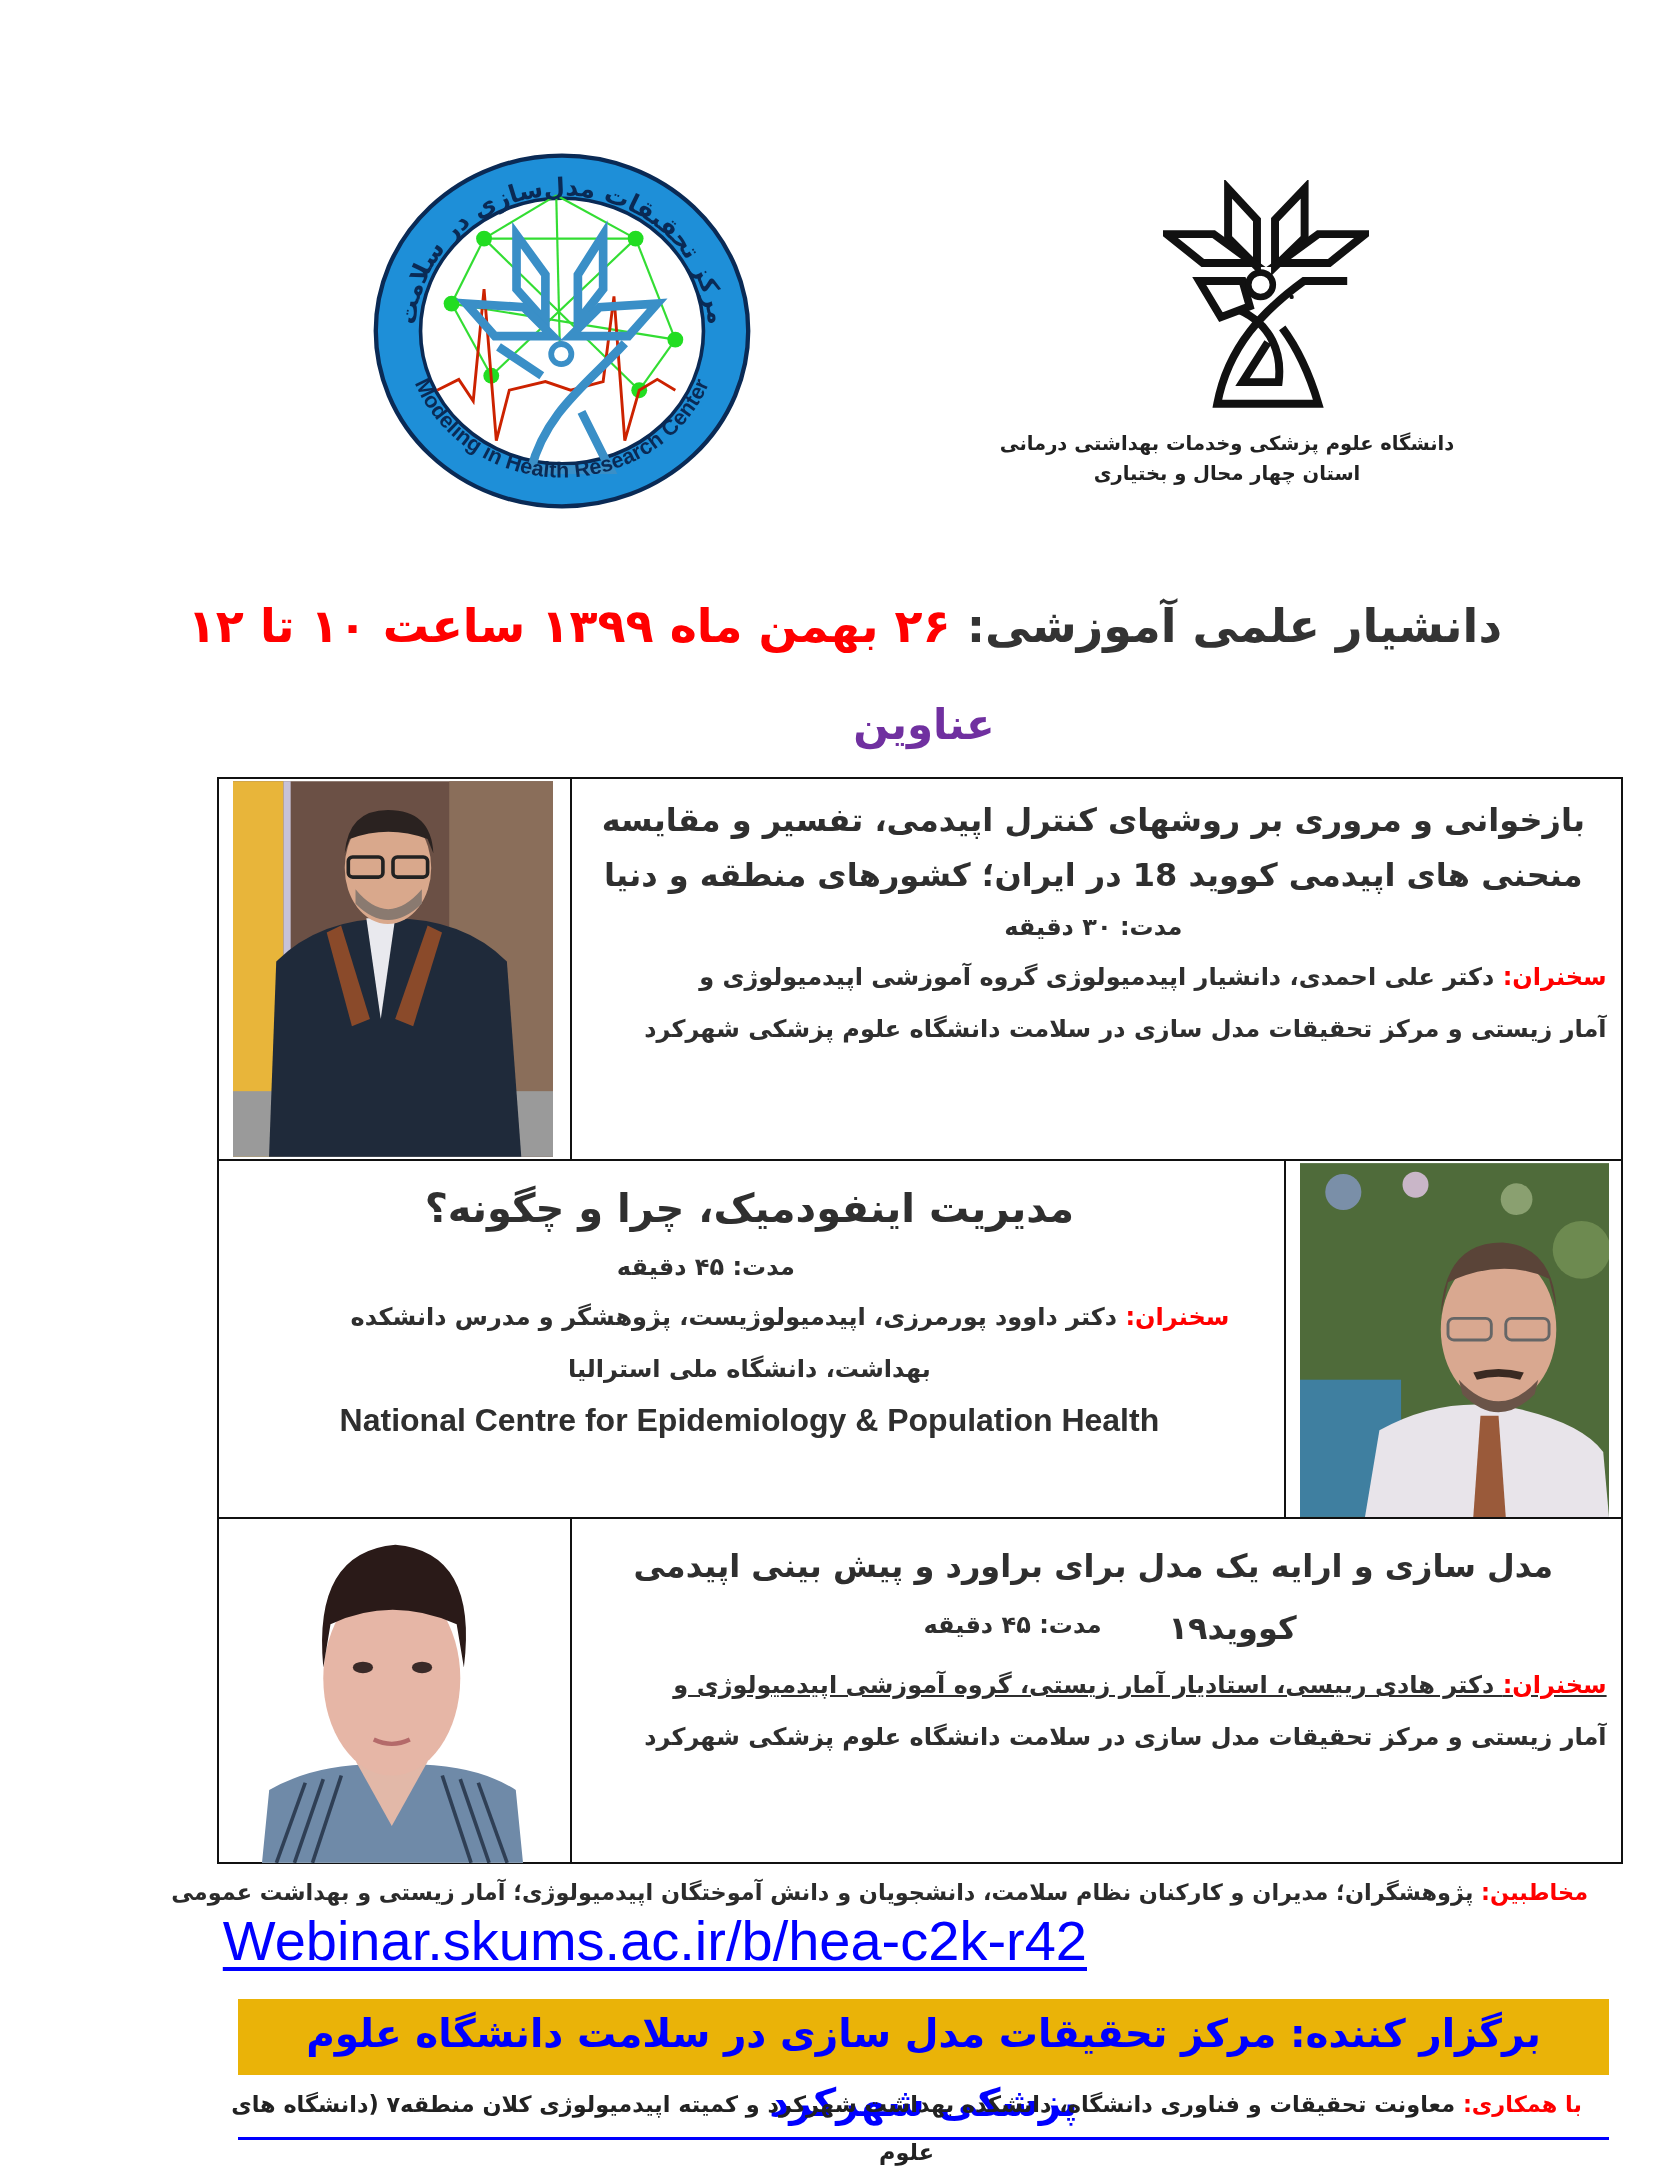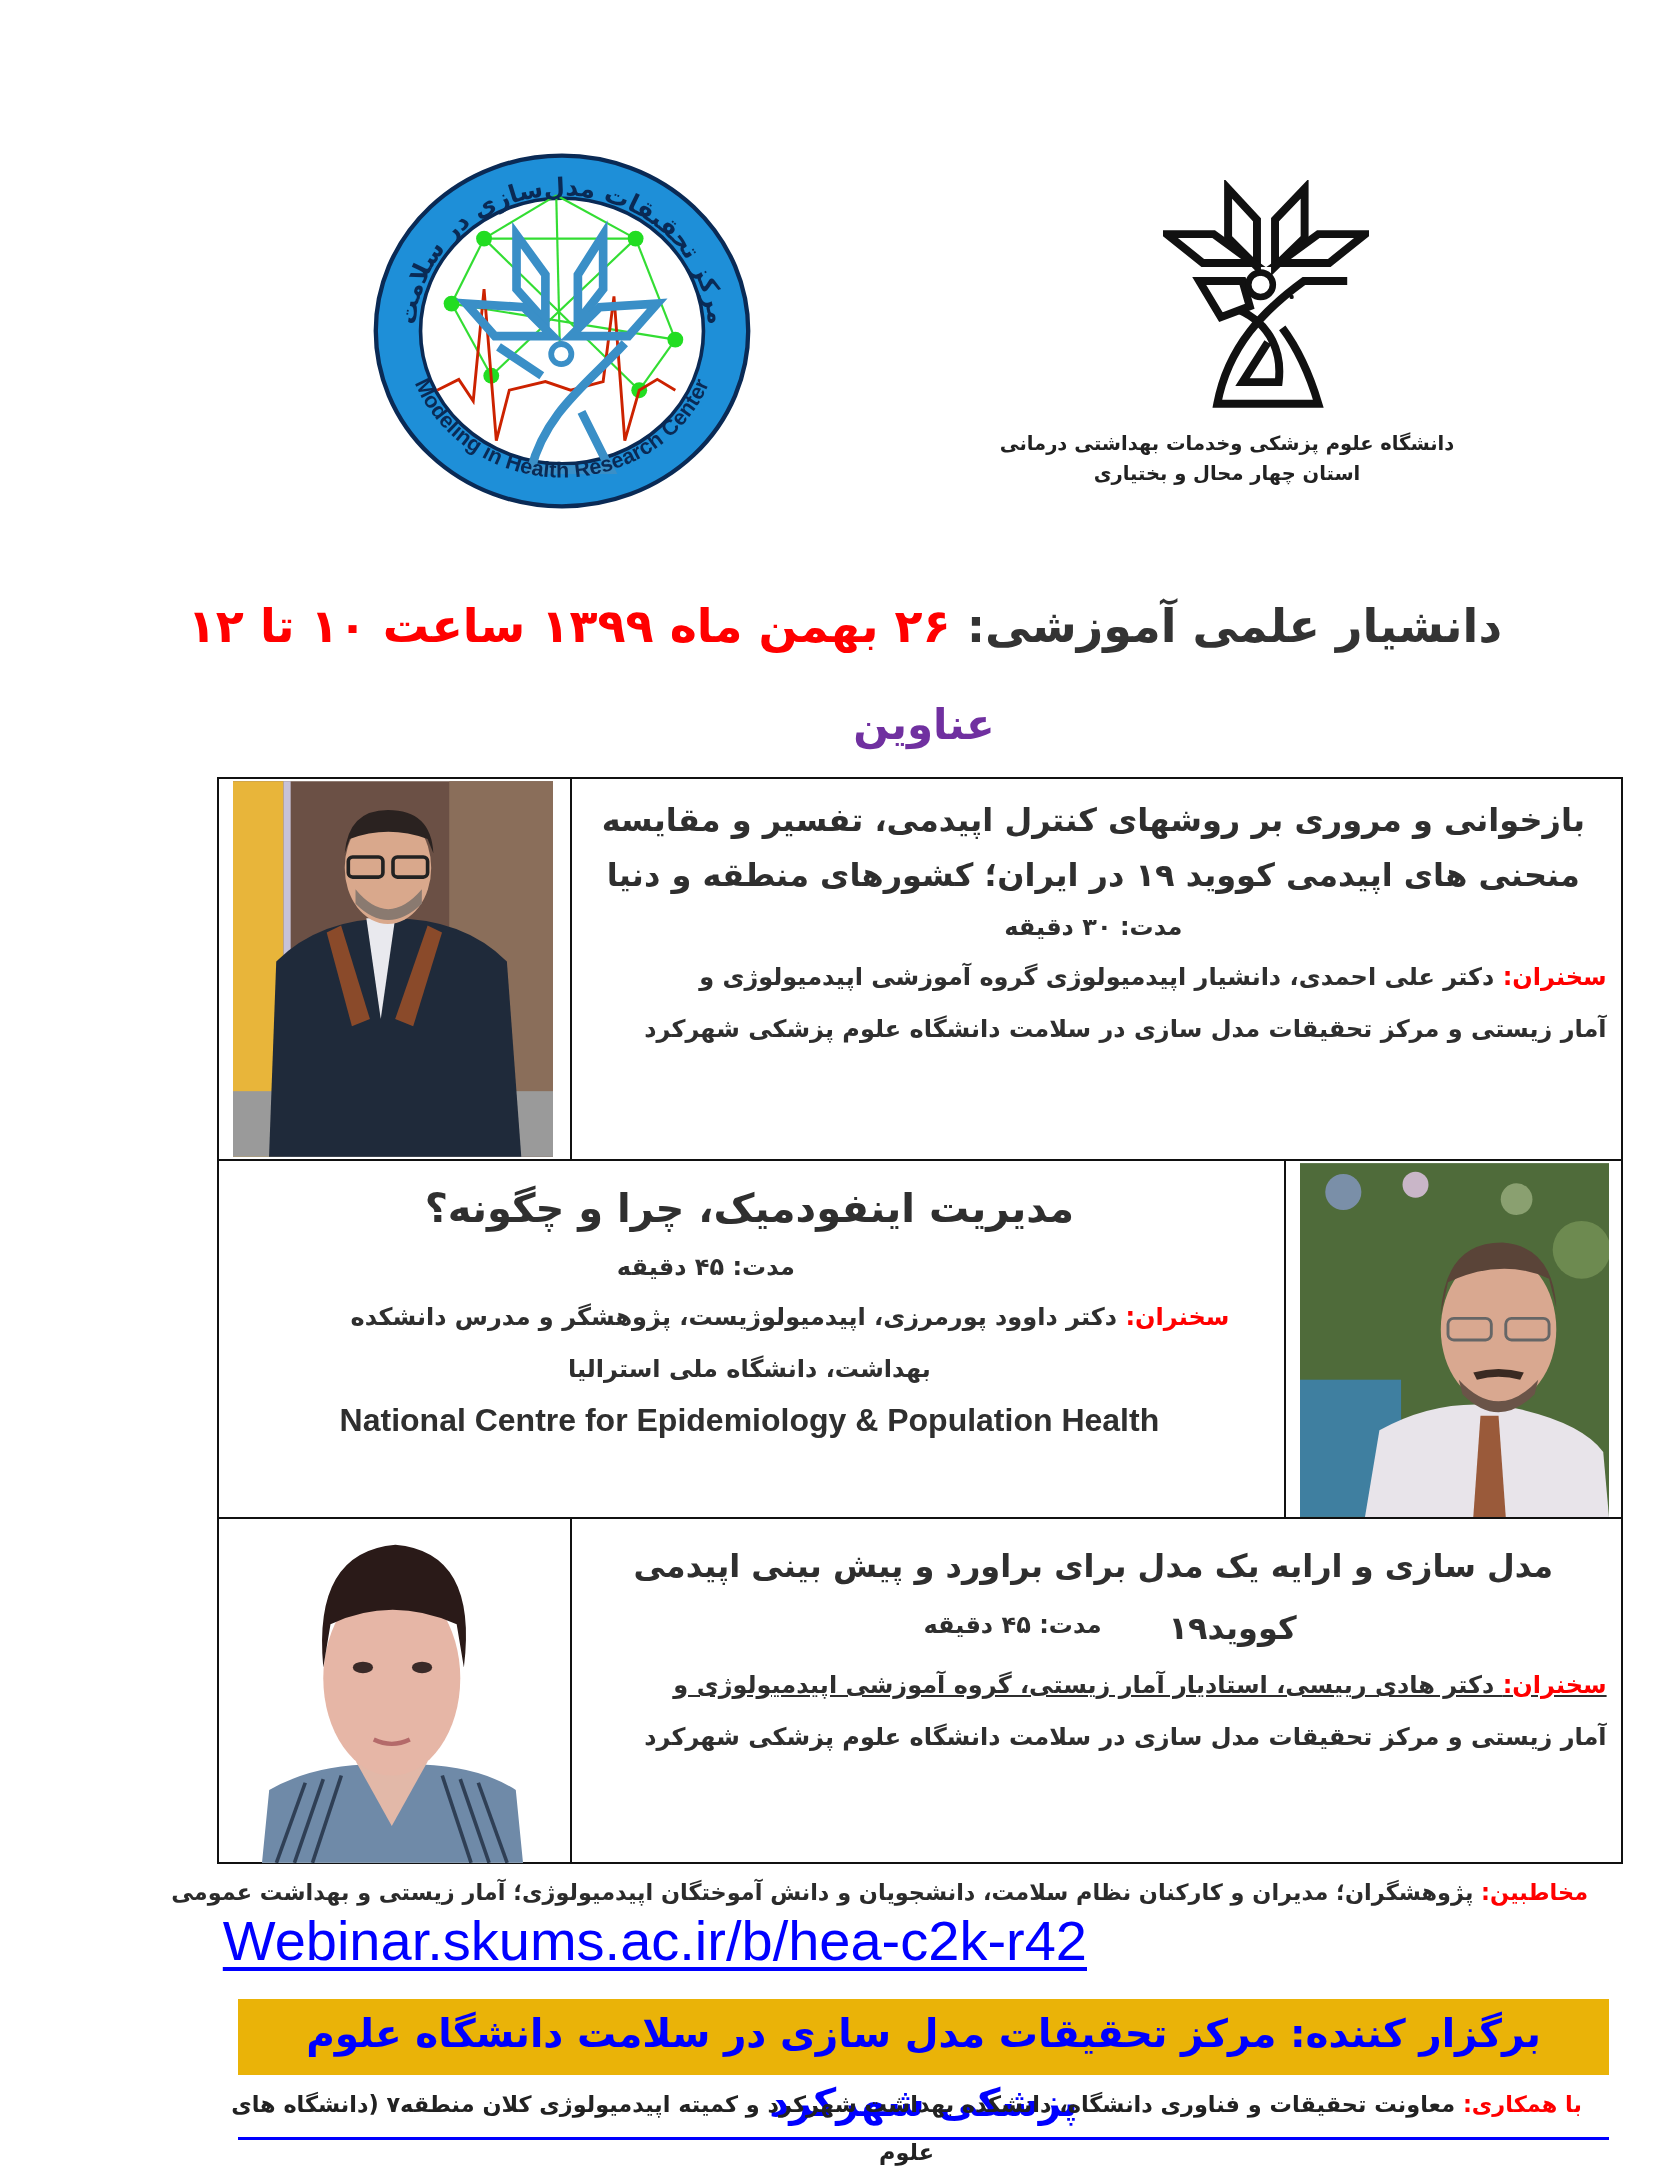--- a/index.html
+++ b/index.html
@@ -154,21 +154,21 @@
         <ellipse cx="215" cy="120" rx="60" ry="78" fill="#d9a88c"></ellipse>
         <path d="M155,100 Q160,40 215,40 Q275,40 278,100 L270,80 Q215,60 162,80 Z" fill="#2a2220"></path>
         <rect x="160" y="105" width="48" height="28" rx="6" fill="none" stroke="#222" stroke-width="5"></rect>
         <rect x="222" y="105" width="48" height="28" rx="6" fill="none" stroke="#222" stroke-width="5"></rect>
         <path d="M170,150 Q215,205 262,150 L262,170 Q215,215 170,170 Z" fill="#8a7a70"></path>
       </svg>
     </div>
     <div class="vdiv" style="left:351px;"></div>
     <div class="cell-text rtl" style="left:361px; right:14.4px; top:14.4px;">
       <div class="t-title">بازخوانی و مروری بر روشهای کنترل اپیدمی، تفسیر و مقایسه</div>
-      <div class="t-title">منحنی های اپیدمی کووید ۱۹ در ایران؛ کشورهای منطقه و دنیا</div>
+      <div class="t-title">منحنی های اپیدمی کووید 18 در ایران؛ کشورهای منطقه و دنیا</div>
       <div class="t-dur">مدت: ۳۰ دقیقه</div>
       <div class="t-speaker" style="text-align:right;"><span class="lbl">سخنران:</span><span> دکتر علی احمدی، دانشیار اپیدمیولوژی گروه آموزشی اپیدمیولوژی و</span></div>
       <div class="t-speaker" style="text-align:right;">آمار زیستی و مرکز تحقیقات مدل سازی در سلامت دانشگاه علوم پزشکی شهرکرد</div>
     </div>
   </div>
 
   <div class="row row2">
     <div class="cell-text rtl" style="left:14.4px; width:1032px; top:13px;">
       <div class="t-title" style="font-size:40px; line-height:69px;">مدیریت اینفودمیک،  چرا و چگونه؟</div>
       <div class="t-dur" style="text-align:center; margin-right:87px;">مدت: ۴۵ دقیقه</div>

